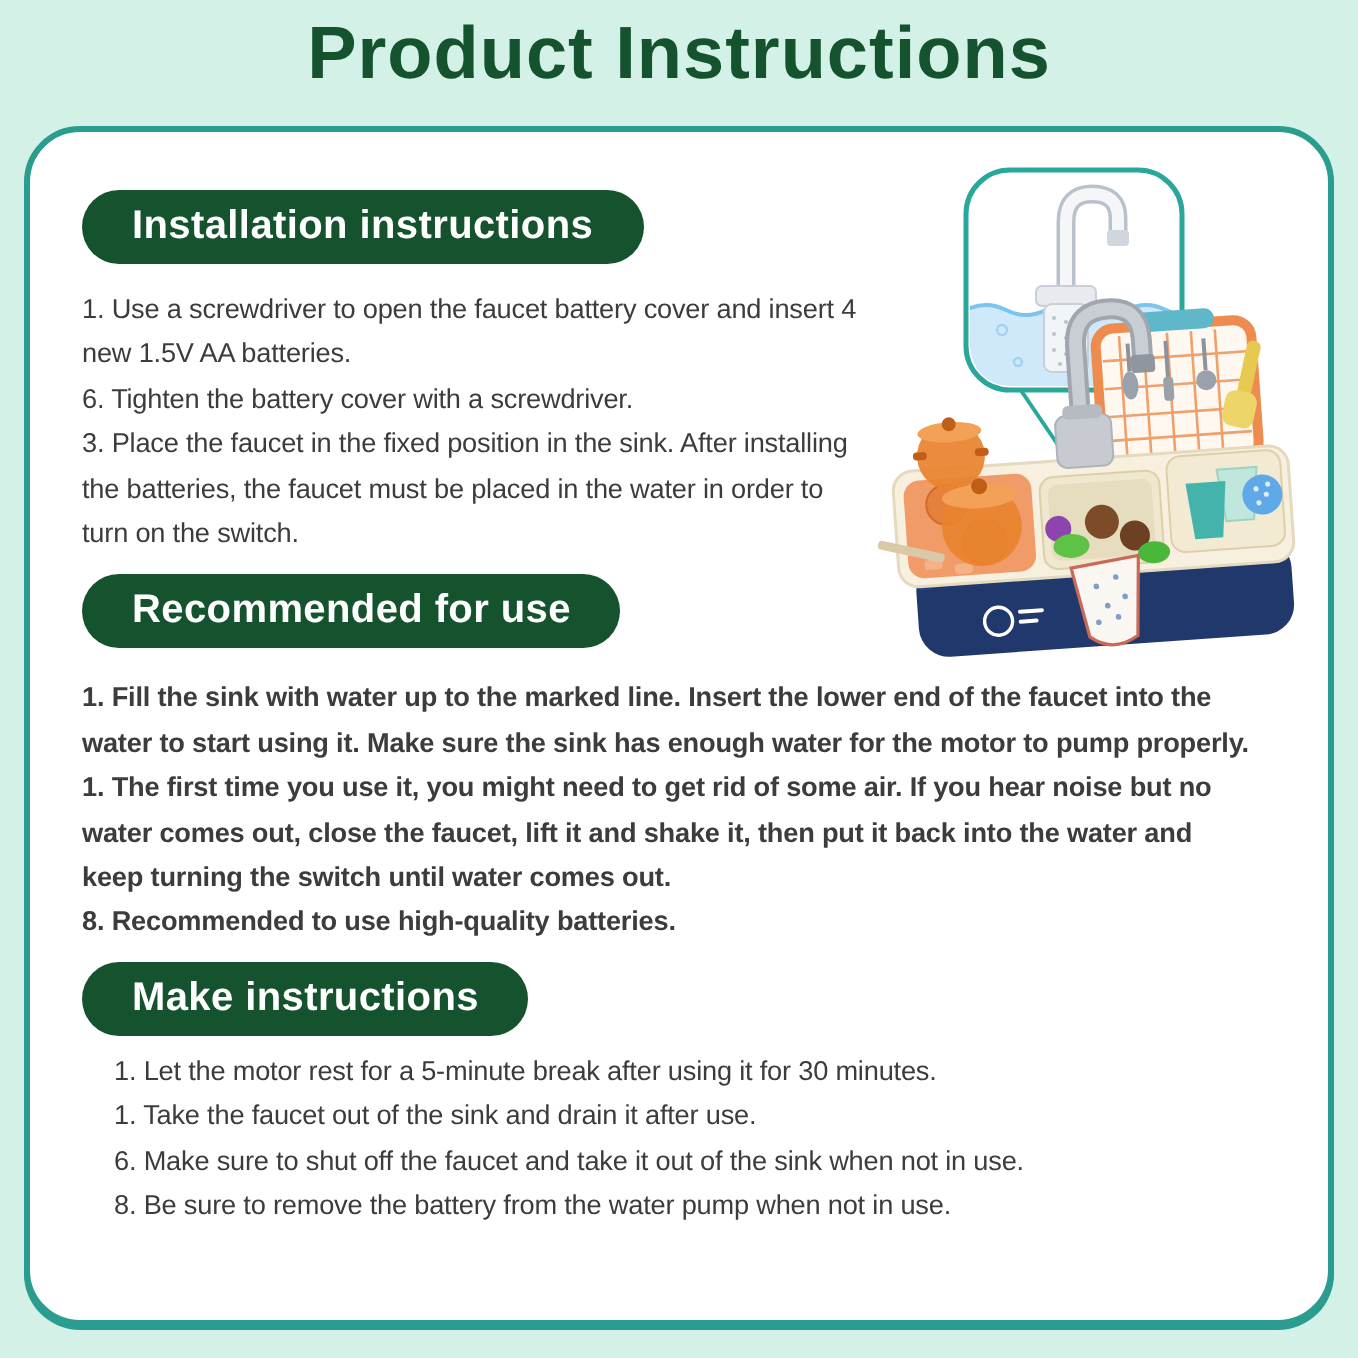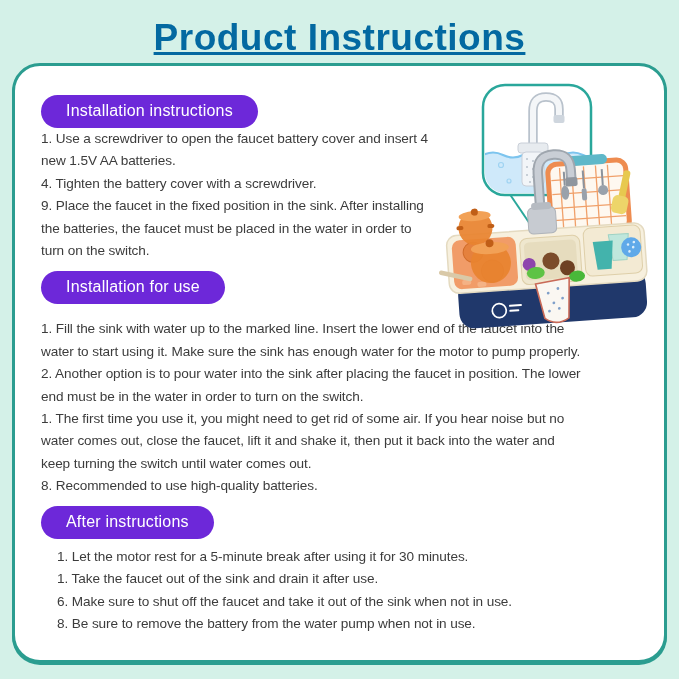--- a/index.html
+++ b/index.html
@@ -2,40 +2,39 @@
 <html><head>
 <meta charset="utf-8">
 <style>
   html,body{margin:0;padding:0;}
   body{
     width:679px;height:679px;position:relative;overflow:hidden;
     background:#d4f1e8;
     font-family:"Liberation Sans", sans-serif;
   }
   .page-title{
-    margin:0;padding-top:17px;text-align:center;
+    margin:0;padding-top:6px;text-align:center;
     font-size:37px;font-weight:bold;letter-spacing:.5px;
-    color:#0369a1;
-    text-decoration:underline;
+    color:#14532d;
   }
   .card{
     position:absolute;left:12px;top:63px;width:649px;height:594px;
     background:#ffffff;border:3px solid #2b9d90;border-radius:28px;
     box-shadow:0 2px 0 #2b9d90;
   }
   .card-inner{position:relative;width:100%;height:100%;padding:29px 20px 0 26px;box-sizing:border-box;}
   .pill{
-    display:inline-block;background:#6d28d9;color:#ffffff;
-    font-size:16px;font-weight:normal;letter-spacing:.2px;
+    display:inline-block;background:#14532d;color:#ffffff;
+    font-size:20px;font-weight:bold;letter-spacing:.2px;
     padding:8px 25px 9px 25px;border-radius:22px;line-height:1;
   }
   .items{margin:0;padding:0;list-style:none;color:#3c3c3c;}
   .items li{white-space:pre-line;font-size:13.6px;line-height:22.4px;letter-spacing:-0.1px;}
-  .install-items{width:452px;}
-  .use-items{margin-top:14px;width:628px;}
+  .install-items{margin-top:12px;width:452px;}
+  .use-items{margin-top:14px;width:628px;font-weight:bold;}
   .care-items{margin-top:7px;width:628px;margin-left:16px;}
   .pill-use{margin-top:9px;}
   .pill-care{margin-top:8px;}
   .section{display:block;}
   .figure{
     position:absolute;top:15px;right:5px;width:224px;height:262px;
   }
   .figure svg{display:block;width:224px;height:262px;}
 </style>
 </head>
@@ -44,43 +43,41 @@
 <h1 class="page-title">Product Instructions</h1>
 
 <div class="card">
   <div class="card-inner">
 
     <section class="section">
       <span class="pill">Installation instructions</span>
       <ul class="items install-items">
         <li>1. Use a screwdriver to open the faucet battery cover and insert 4
 new 1.5V AA batteries.</li>
-        <li>4. Tighten the battery cover with a screwdriver.</li>
-        <li>9. Place the faucet in the fixed position in the sink. After installing
+        <li>6. Tighten the battery cover with a screwdriver.</li>
+        <li>3. Place the faucet in the fixed position in the sink. After installing
 the batteries, the faucet must be placed in the water in order to
 turn on the switch.</li>
       </ul>
     </section>
 
     <section class="section">
-      <span class="pill pill-use">Installation for use</span>
+      <span class="pill pill-use">Recommended for use</span>
       <ul class="items use-items">
         <li>1. Fill the sink with water up to the marked line. Insert the lower end of the faucet into the
 water to start using it. Make sure the sink has enough water for the motor to pump properly.</li>
-        <li>2. Another option is to pour water into the sink after placing the faucet in position. The lower
-end must be in the water in order to turn on the switch.</li>
         <li>1. The first time you use it, you might need to get rid of some air. If you hear noise but no
 water comes out, close the faucet, lift it and shake it, then put it back into the water and
 keep turning the switch until water comes out.</li>
         <li>8. Recommended to use high-quality batteries.</li>
       </ul>
     </section>
 
     <section class="section">
-      <span class="pill pill-care">After instructions</span>
+      <span class="pill pill-care">Make instructions</span>
       <ul class="items care-items">
         <li>1. Let the motor rest for a 5-minute break after using it for 30 minutes.</li>
         <li>1. Take the faucet out of the sink and drain it after use.</li>
         <li>6. Make sure to shut off the faucet and take it out of the sink when  not in use.</li>
         <li>8. Be sure to remove the battery from the water pump when not in use.</li>
       </ul>
     </section>
 
     <div class="figure">
       <svg viewBox="0 0 224 262" xmlns="http://www.w3.org/2000/svg">

